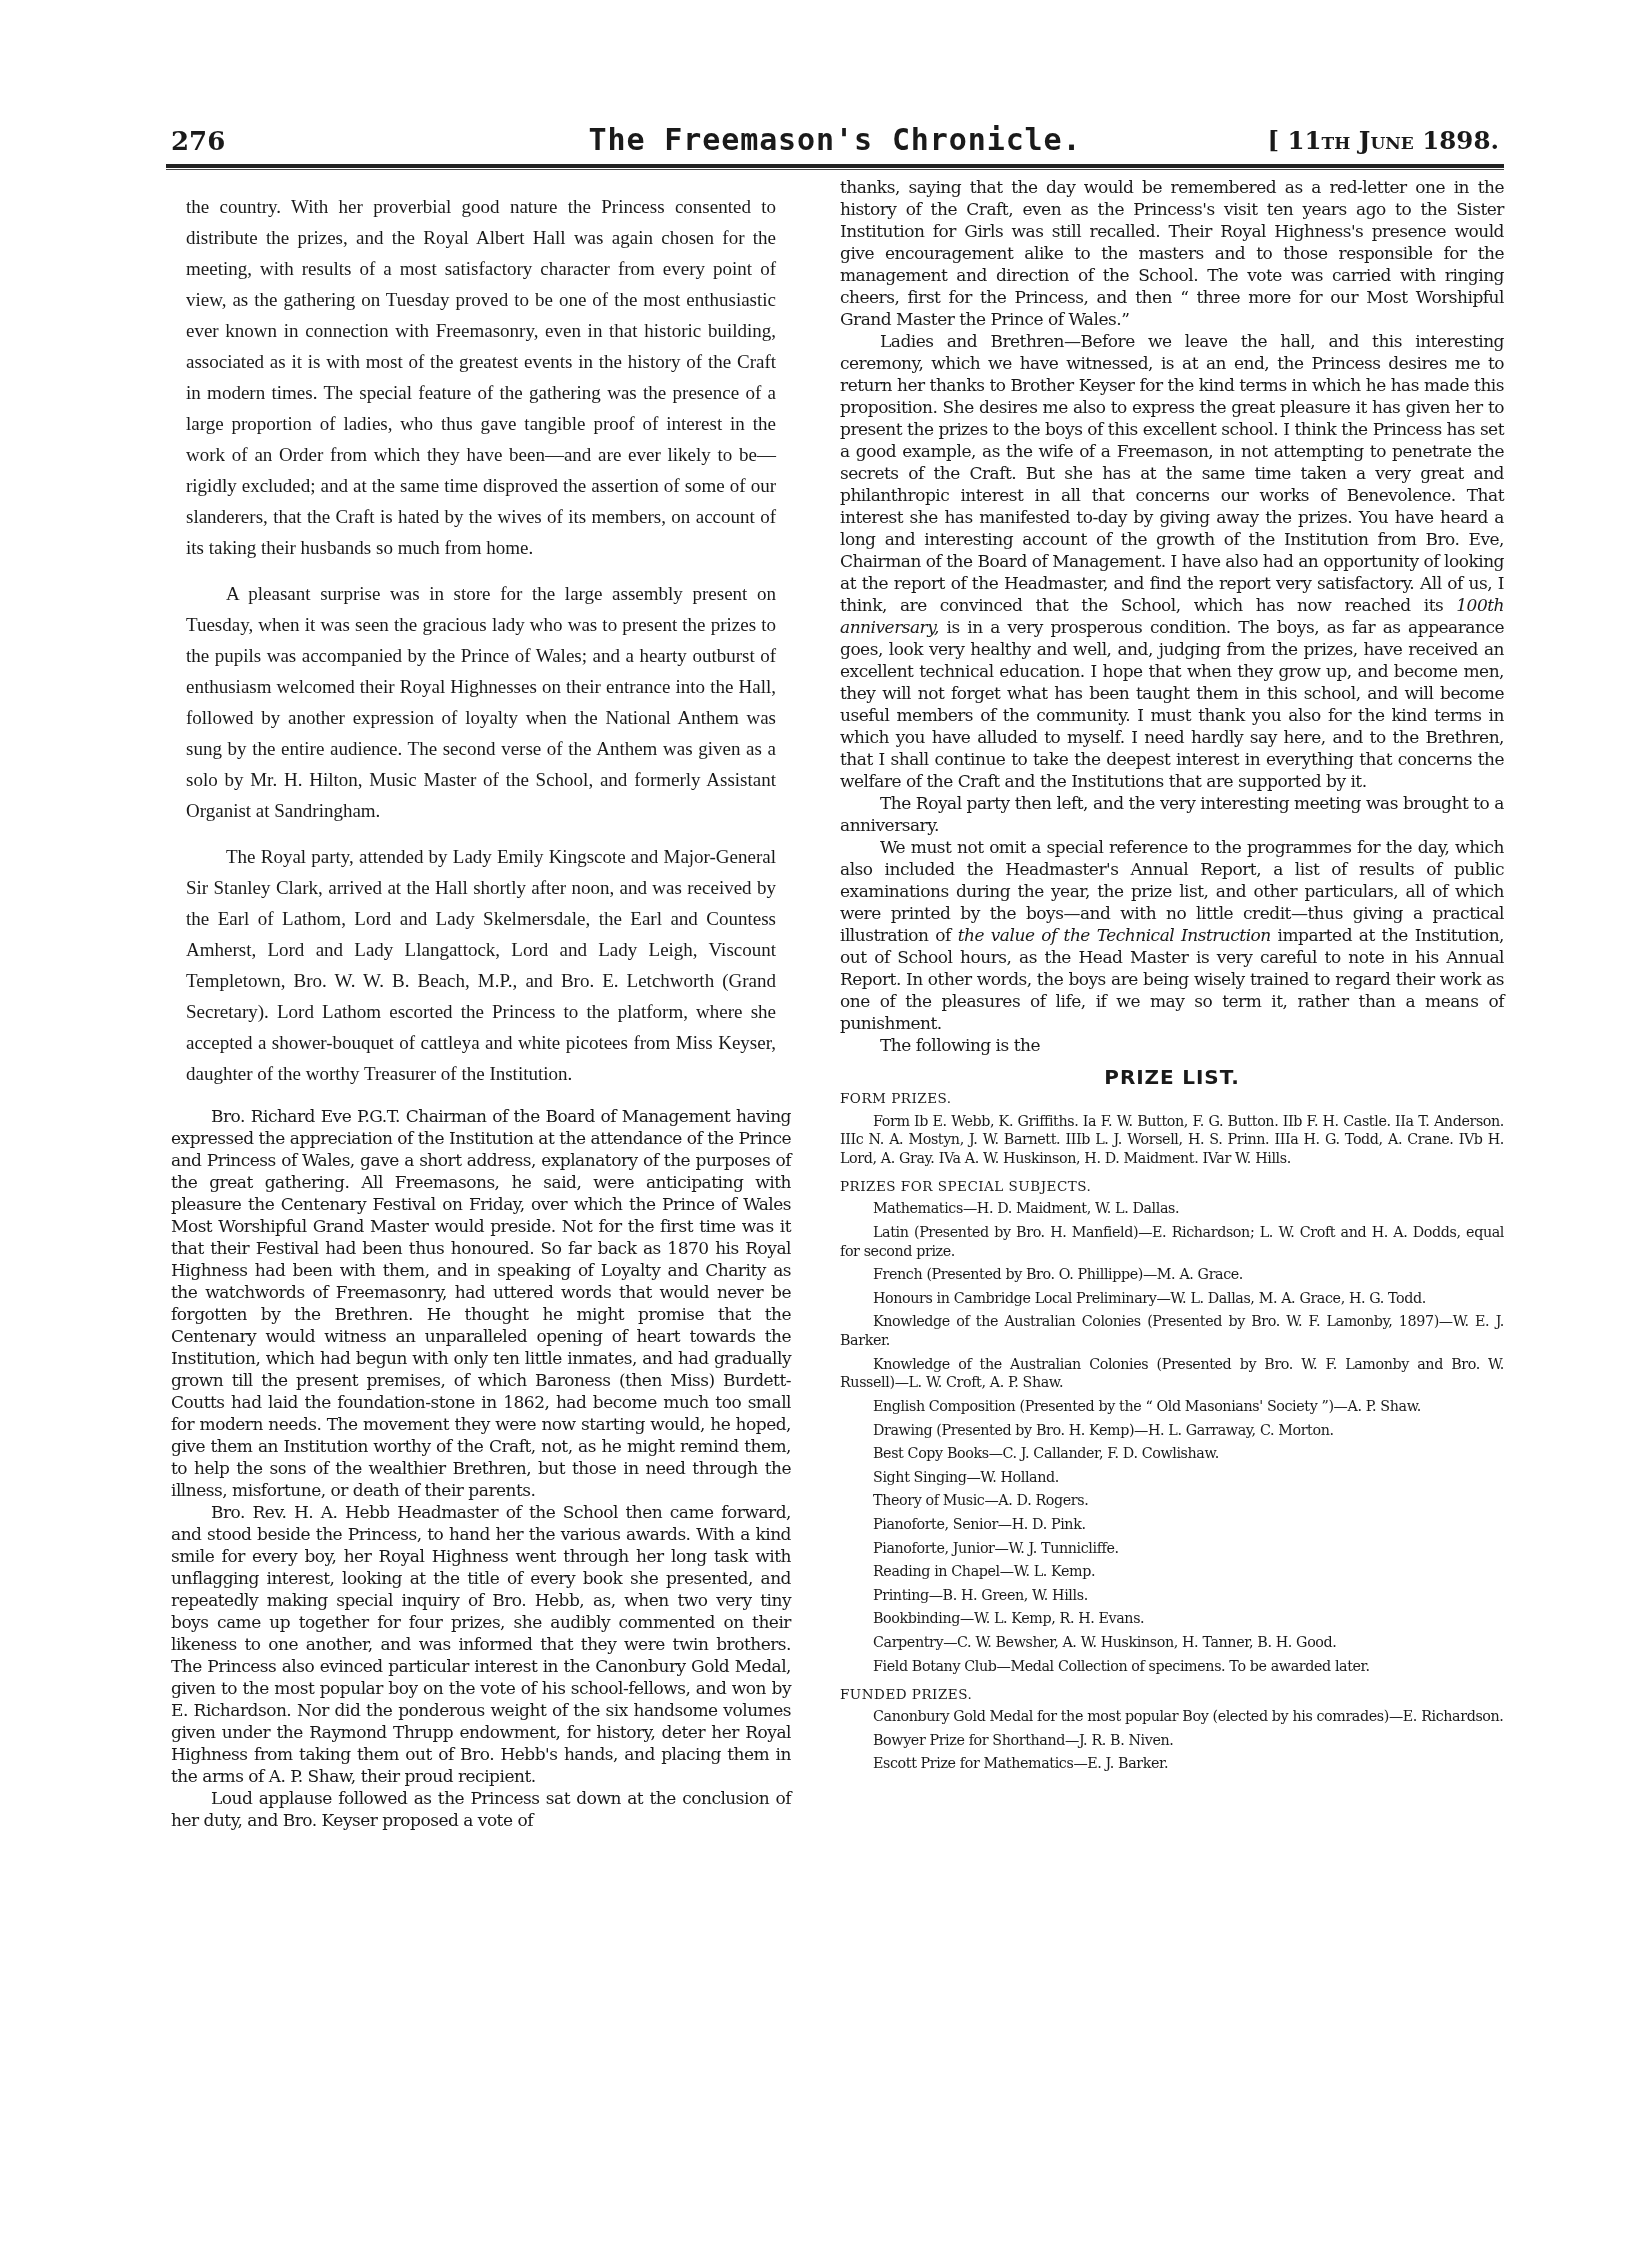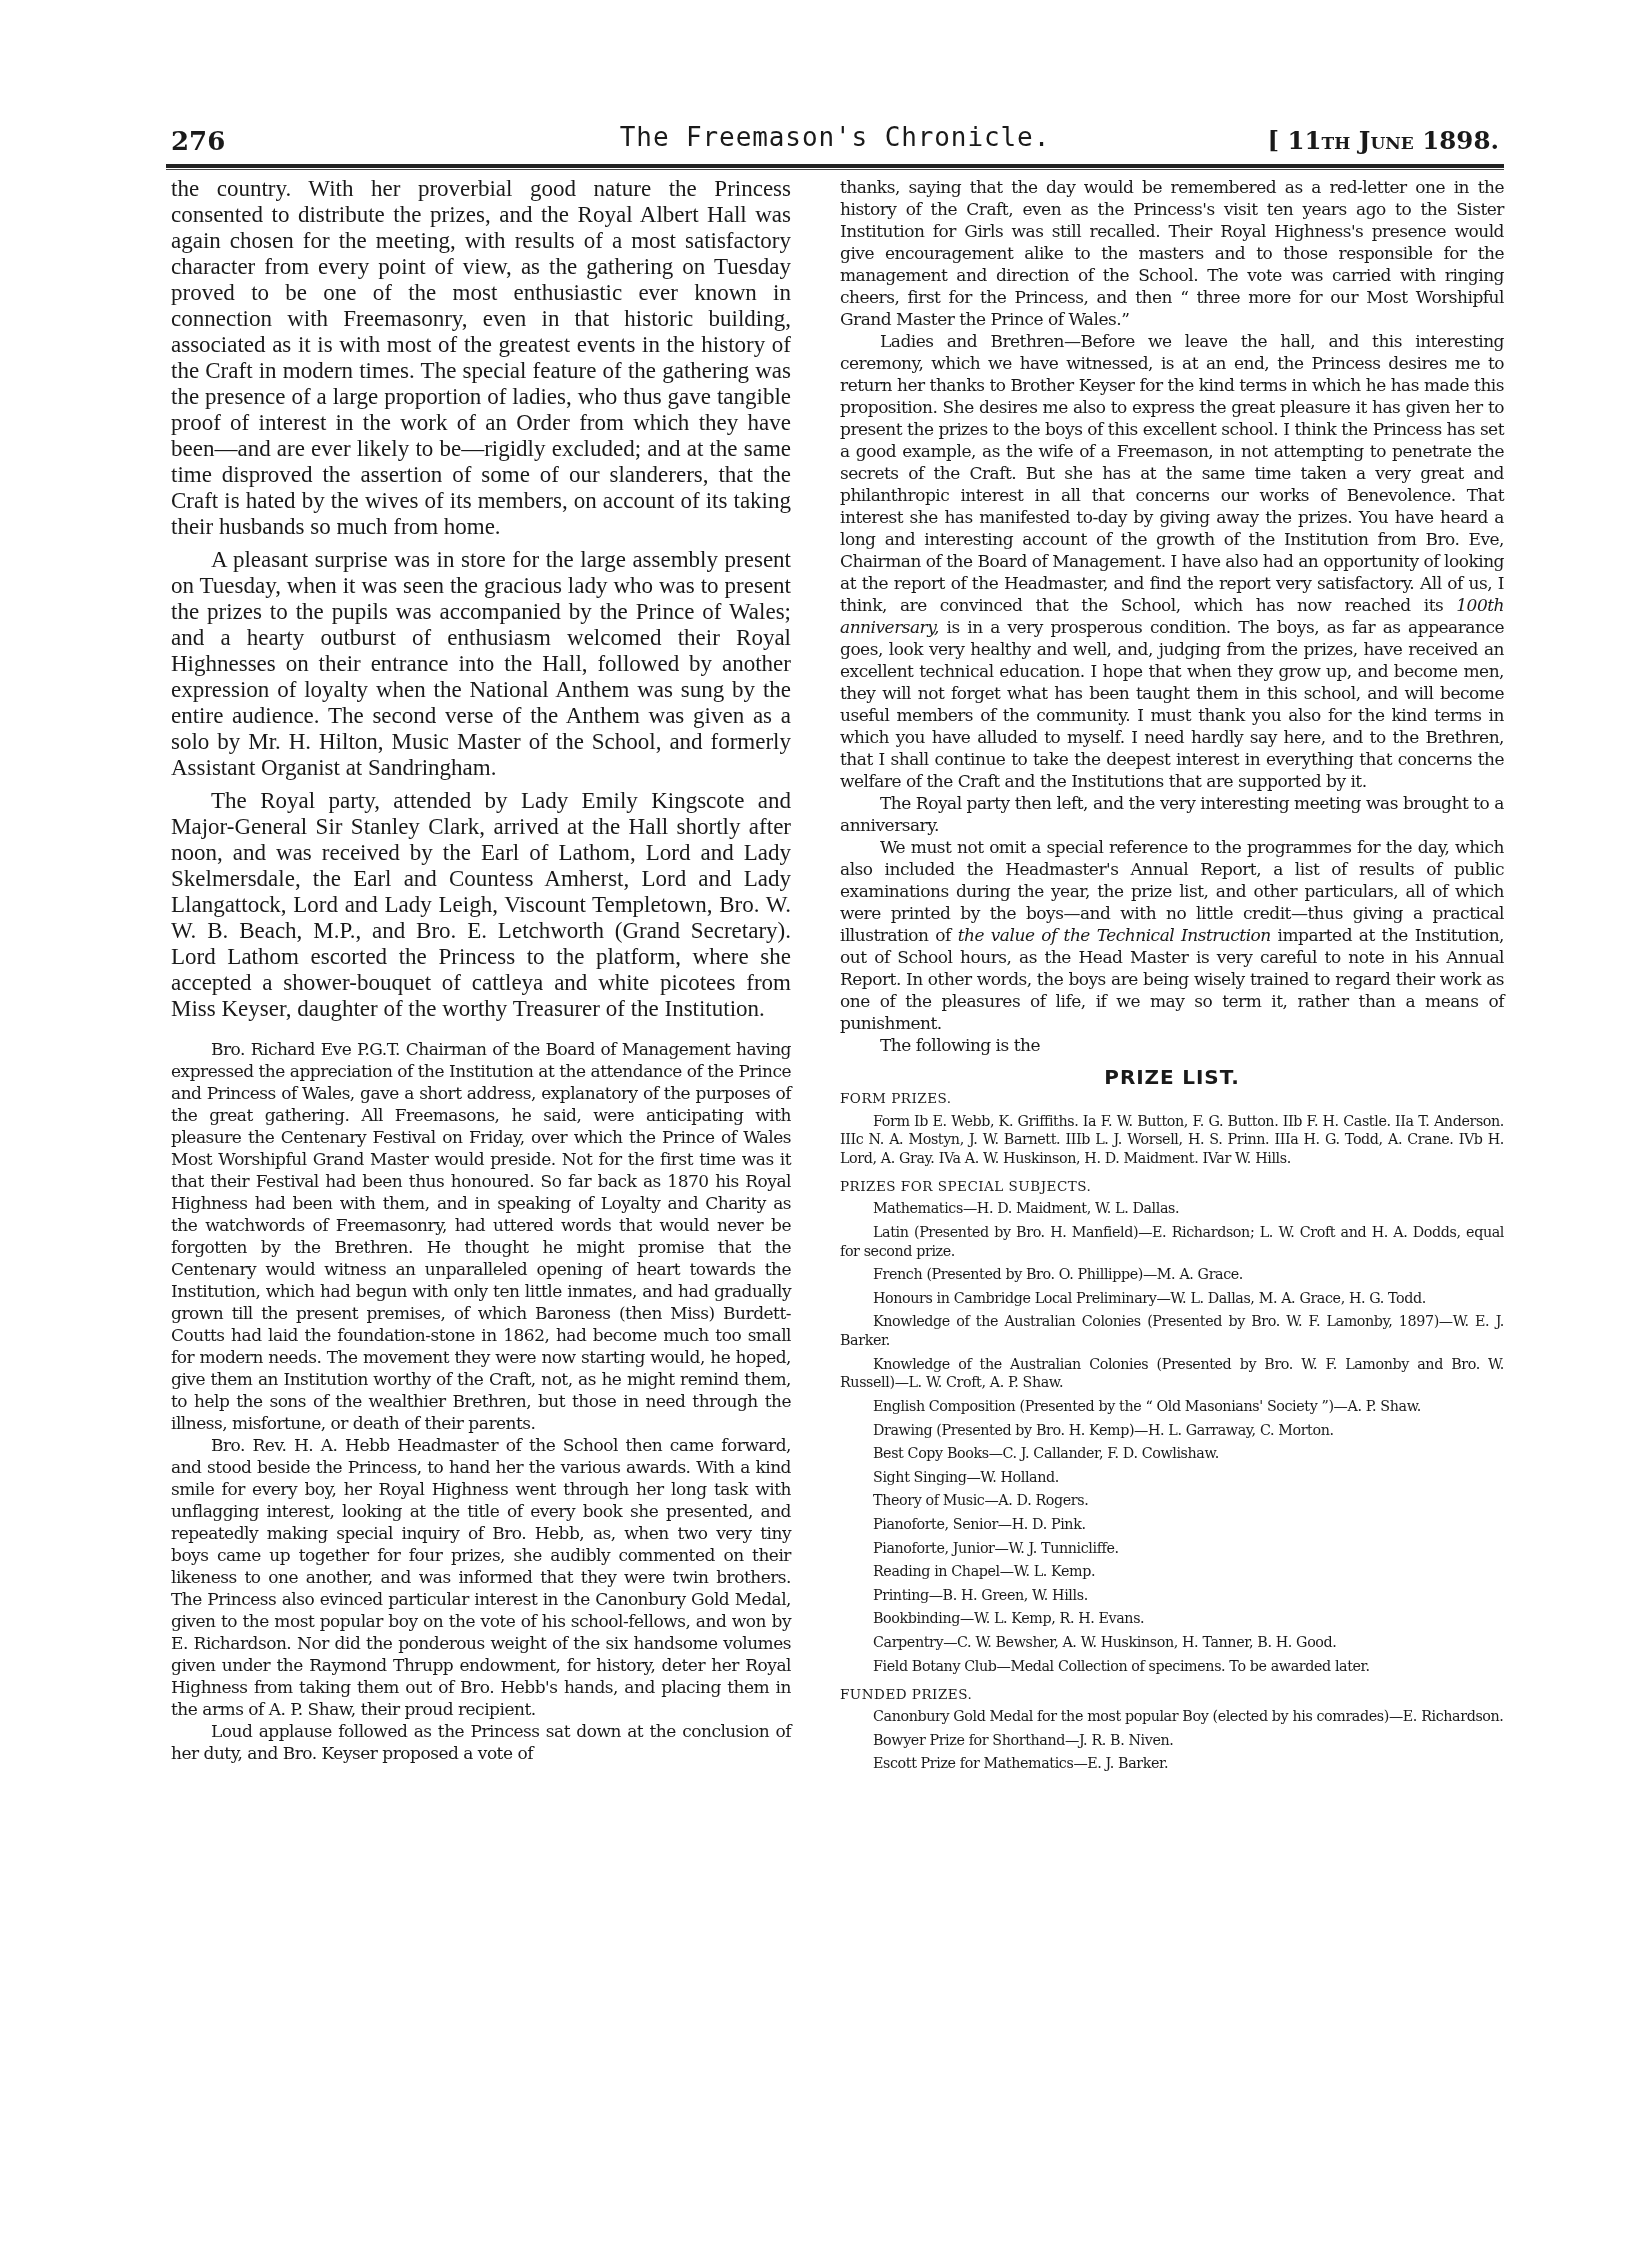--- a/index.html
+++ b/index.html
@@ -1,30 +1,30 @@
 <!DOCTYPE html>
 <html style="font-size:14px"><head>
 <meta charset="utf-8">
 <style>
   html, body { margin: 0; padding: 0; background: #ffffff; }
   body { width: 1652px; height: 2249px; position: relative; overflow: hidden; color: #1a1a1a; }
   .page { position: absolute; left: 0; top: 0; width: 1652px; height: 2093px; }
 
   .masthead { position: absolute; left: 171px; top: 122px; width: 1328px; height: 44px; }
   .page-number { position: absolute; left: 0; top: 3.5px; font-family: "DejaVu Serif", serif; font-weight: bold; font-size: 26px; }
-  .journal-title { position: absolute; left: 0; right: 0; top: 0; text-align: center; font-family: "DejaVu Sans Mono", monospace; font-weight: normal; font-size: 26px; letter-spacing: 0.9px; }
+  .journal-title { position: absolute; left: 0; right: 0; top: 0; text-align: center; font-family: "DejaVu Sans Mono", monospace; font-weight: bold; font-size: 30px; letter-spacing: 0.9px; }
   .issue-date { position: absolute; right: 0; top: 3.5px; font-family: "DejaVu Serif", serif; font-weight: bold; font-size: 24.5px; font-variant: small-caps; }
   .rule-thick { position: absolute; left: 166px; top: 164px; width: 1338px; height: 3.5px; background: #222; }
   .rule-thin { position: absolute; left: 166px; top: 169px; width: 1338px; height: 0.9px; background: #444; }
 
   .col { position: absolute; top: 176px; }
   .col-left { left: 171px; width: 620px; }
   .col-right { left: 840px; width: 664px; }
 
-  .lead { font-family: "Liberation Serif", serif; font-size: 23px; line-height: 26px; text-align: justify; margin: 0; }
+  .lead { font-family: "Liberation Serif", serif; font-size: 19px; line-height: 31px; text-align: justify; margin: 15px; }
   .lead + .lead { margin-top: 7px; }
   .lead.indent { text-indent: 40px; }
 
   .small { font-family: "DejaVu Serif", serif; font-size: 17px; line-height: 22px; text-align: justify; margin: 0; letter-spacing: -0.5px; }
   .small.indent { text-indent: 40px; }
   .gap-large { margin-top: 15.7px !important; }
 
   .prize-heading { font-family: "DejaVu Sans", sans-serif; font-weight: bold; font-size: 20px; text-align: center; letter-spacing: 0.9px; margin: 8.7px 0 1.7px 0; }
   .section-heading { font-family: "DejaVu Serif", serif; font-size: 13.5px; text-align: left; letter-spacing: 0.5px; margin: 1.7px 0 5.2px 0; }
   .section-heading.spaced { margin-top: 10.5px; }

